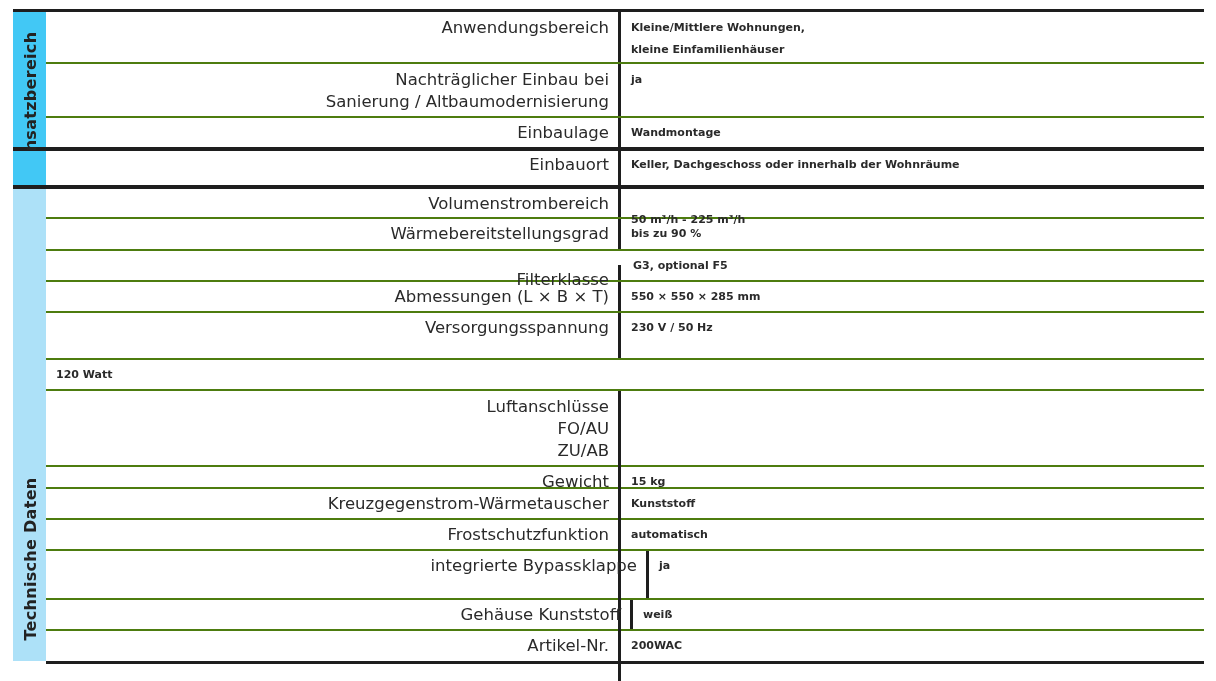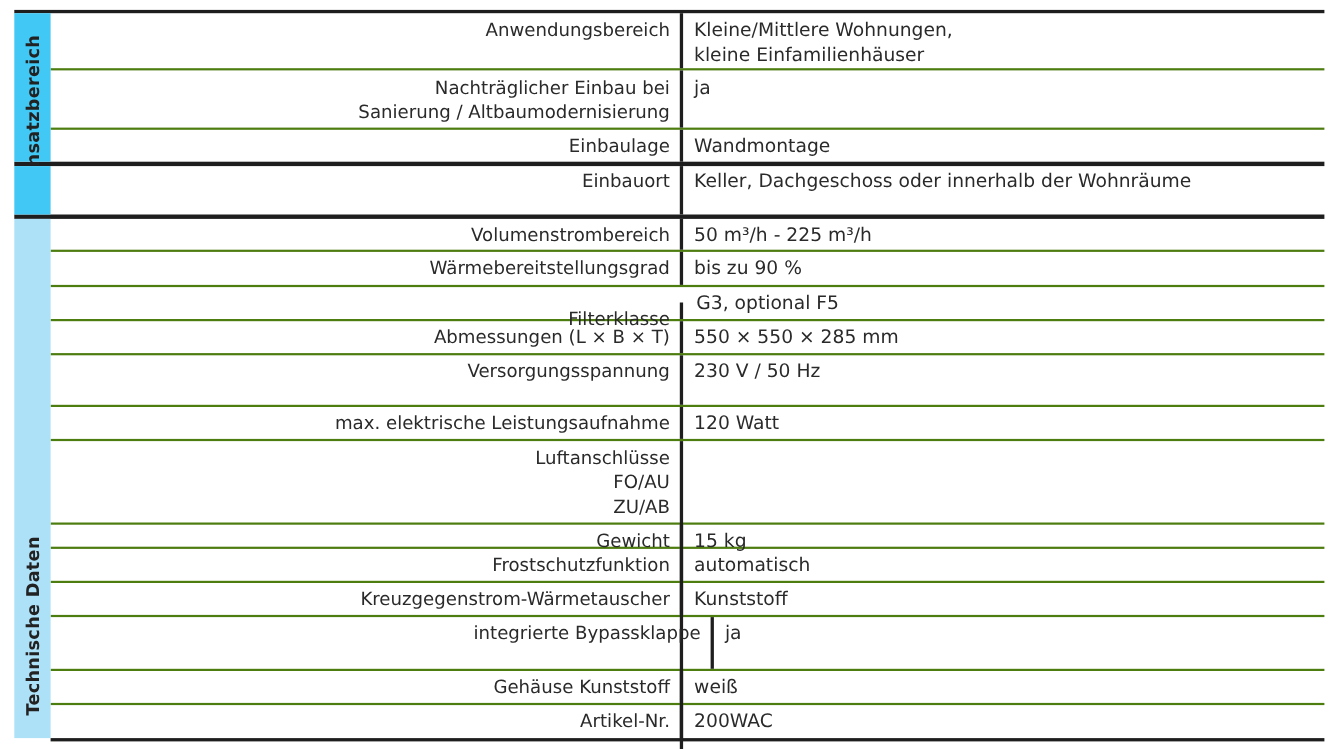--- a/index.html
+++ b/index.html
@@ -11,22 +11,22 @@
   .band-label { position: absolute; left: 50%; top: 50%;
                 transform: translate(-50%, -50%) rotate(-90deg);
                 white-space: nowrap; font-weight: bold; font-size: 16px; color: #222;
                 letter-spacing: 0.3px; }
   .rows { flex: 1 1 auto; }
   .row { display: flex; border-bottom: 2px solid #4d7c0f; box-sizing: border-box; }
   .row.last { border-bottom: none; }
   .label { width: 575px; flex: 0 0 575px; text-align: right; padding: 5px 9px 0 0;
            box-sizing: border-box; font-size: 16.5px; line-height: 22px;
            border-right: 3px solid #1e1e1e; }
-  .value { flex: 1 1 auto; padding: 5px 0 0 10px; font-size: 17px; line-height: 22px;
-           box-sizing: border-box; }
+  .value { flex: 1 1 auto; padding: 5px 0 0 10px; font-size: 11px; line-height: 22px;
+           box-sizing: border-box; font-weight: bold; }
   .line { display: block; }
   .full-rule { height: 3px; background: #1e1e1e; }
 </style>
 </head>
 <body>
 
 <div class="wrap">
   <div class="full-rule"></div>
 
   <div class="section">
@@ -64,42 +64,42 @@
   </div>
 
   <div class="section">
     <div class="band" style="background:#42C8F5;"></div>
     <div class="rows"></div>
   </div>
   <div class="full-rule" style="height:4px;"></div>
   <div class="section">
     <div class="band" style="background:#42C8F5;"></div>
     <div class="rows">
-      <div class="row last" style="height:44px;">
+      <div class="row last" style="height:34px;">
         <div class="label" style="padding-top:3px;">
             <span class="line">Einbauort</span>
           </div>
         <div class="value" style="padding-top:3px;">
             <span class="line">Keller, Dachgeschoss oder innerhalb der Wohnräume</span>
           </div>
       </div>
     </div>
   </div>
   <div class="full-rule" style="height:4px;"></div>
 
   <div class="section">
     <div class="band" style="background:#ADE1F8;">
       <span class="band-label" style="top:370px;">Technische Daten</span>
     </div>
     <div class="rows">
       <div class="row" style="height:30px;">
         <div class="label" style="padding-top:4px;">
             <span class="line">Volumenstrombereich</span>
           </div>
-        <div class="value" style="padding-top:4px;">
+        <div class="value" style="padding-top:20px;">
             <span class="line">50 m³/h - 225 m³/h</span>
           </div>
       </div>
       <div class="row" style="height:32px;">
         <div class="label" style="padding-top:4px;">
             <span class="line">Wärmebereitstellungsgrad</span>
           </div>
         <div class="value" style="padding-top:4px;">
             <span class="line">bis zu 90 %</span>
           </div>
@@ -122,23 +122,20 @@
       </div>
       <div class="row" style="height:47px;">
         <div class="label" style="padding-top:4px;">
             <span class="line">Versorgungsspannung</span>
           </div>
         <div class="value" style="padding-top:4px;">
             <span class="line">230 V / 50 Hz</span>
           </div>
       </div>
       <div class="row" style="height:31px;">
-        <div class="label" style="padding-top:4px;">
-            <span class="line">max. elektrische Leistungsaufnahme</span>
-          </div>
         <div class="value" style="padding-top:4px;">
             <span class="line">120 Watt</span>
           </div>
       </div>
       <div class="row" style="height:76px;flex-direction:column;">
         <div class="label" style="padding-top:5px;">
           <span class="line">Luftanschlüsse</span>
           <span class="line">FO/AU</span>
           <span class="line">ZU/AB</span>
         </div>
@@ -151,44 +148,44 @@
       <div class="row" style="height:22px;">
         <div class="label" style="padding-top:4px;">
             <span class="line">Gewicht</span>
           </div>
         <div class="value" style="padding-top:4px;">
             <span class="line">15 kg</span>
           </div>
       </div>
       <div class="row" style="height:31px;">
         <div class="label" style="padding-top:4px;">
+            <span class="line">Kreuzgegenstrom-Wärmetauscher</span>
+          </div>
+        <div class="value" style="padding-top:4px;">
+            <span class="line">Kunststoff</span>
+          </div>
+      </div>
+      <div class="row" style="height:31px;">
+        <div class="label" style="padding-top:4px;">
             <span class="line">Frostschutzfunktion</span>
           </div>
         <div class="value" style="padding-top:4px;">
             <span class="line">automatisch</span>
           </div>
       </div>
-      <div class="row" style="height:31px;">
-        <div class="label" style="padding-top:4px;">
-            <span class="line">Kreuzgegenstrom-Wärmetauscher</span>
-          </div>
-        <div class="value" style="padding-top:4px;">
-            <span class="line">Kunststoff</span>
-          </div>
-      </div>
       <div class="row" style="height:49px;padding-left:28px;">
         <div class="label" style="padding-top:4px;">
             <span class="line">integrierte Bypassklappe</span>
           </div>
         <div class="value" style="padding-top:4px;">
             <span class="line">ja</span>
           </div>
       </div>
       <div class="row" style="height:31px;">
-        <div class="label" style="padding-top:4px;">
+        <div class="label" style="padding-top:4px;margin-left:12px;">
             <span class="line">Gehäuse Kunststoff</span>
           </div>
         <div class="value" style="padding-top:4px;">
             <span class="line">weiß</span>
           </div>
       </div>
       <div class="row last" style="height:30px;">
         <div class="label" style="padding-top:4px;">
             <span class="line">Artikel-Nr.</span>
           </div>

